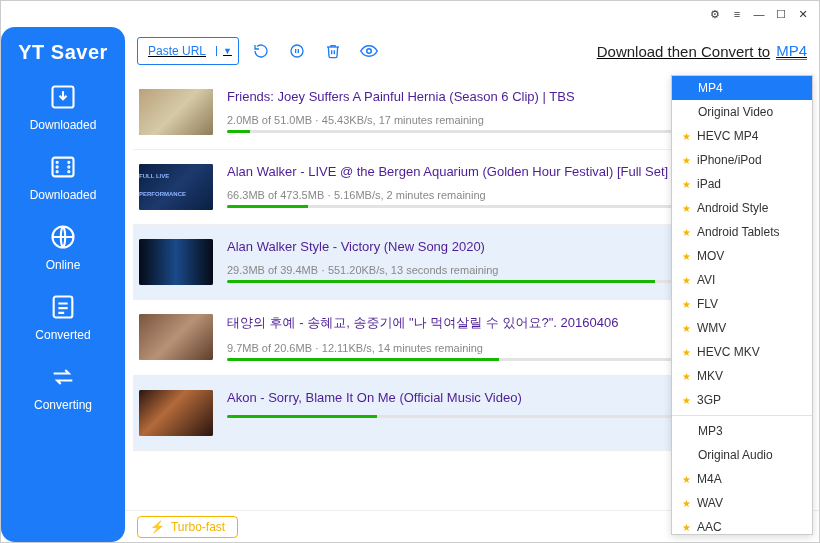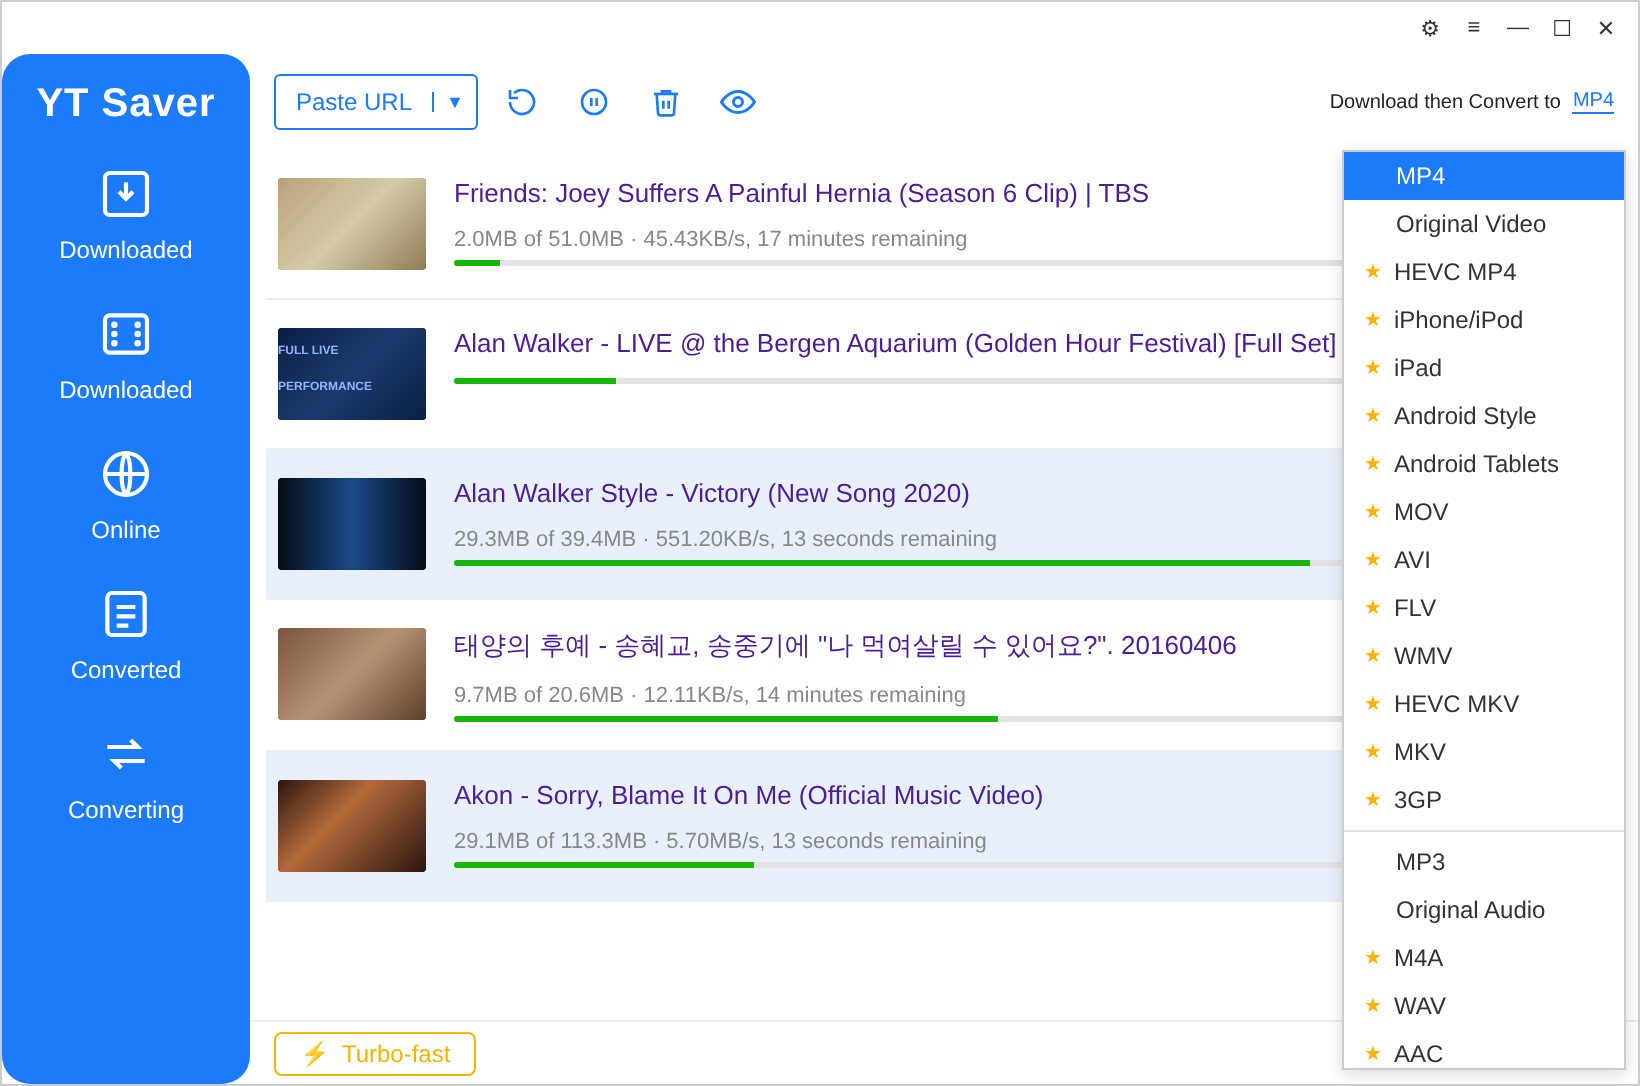--- a/index.html
+++ b/index.html
@@ -8,26 +8,26 @@
   .titlebar { height: 26px; display: flex; justify-content: flex-end; align-items: center; padding: 0 6px; gap: 2px; }
   .winbtn { width: 20px; height: 20px; display:flex;align-items:center;justify-content:center; font-size:11px; color:#333; cursor:pointer; }
   .body { display: flex; flex: 1; min-height:0; }
   .sidebar { width: 124px; background: #1b7bf8; color:#fff; display:flex; flex-direction:column; align-items:center;border-radius:14px; }
   .brand { font-size: 20px; font-weight:700; margin: 14px 0 18px; letter-spacing:0.5px;}
   .nav { display:flex; flex-direction:column; gap:20px; align-items:center;}
   .navitem{ display:flex; flex-direction:column; align-items:center; gap:6px; font-size:12px; cursor:pointer;}
   .navicon{ width:30px; height:30px; display:flex; align-items:center; justify-content:center;}
   .navicon svg{ stroke:#fff; fill:none; }
   .main { flex:1; display:flex; flex-direction:column; min-width:0;}
-  .toolbar{ height:48px; display:flex; align-items:center; padding:0 12px; gap:8px; position:relative;}
+  .toolbar{ height:48px; display:flex; align-items:center; padding:0 12px; gap:8px; position:relative;text-decoration:underline;}
   .paste { display:flex; align-items:center; border:1px solid #1b7bf8; border-radius:3px; height:28px; color:#1b7bf8; font-size:12px; cursor:pointer;}
   .paste span{ padding:0 10px;}
   .paste .drop{ border-left:1px solid #1b7bf8; padding:0 6px; font-size:9px;}
   .tbtn{ width:28px; height:28px; display:flex; align-items:center; justify-content:center; color:#1b7bf8; cursor:pointer; font-size:15px;}
-  .convrow{ margin-left:auto; font-size:10px; display:flex; align-items:center; gap:6px; color:#222;}
+  .convrow{ margin-left:auto; font-size:15px; display:flex; align-items:center; gap:6px; color:#222;}
   .convrow .fmt{ color:#1b7bf8; cursor:pointer; border-bottom:1px solid #1b7bf8; }
   .list{ flex:1; overflow:auto; padding:0 8px;}
   .row{ display:flex; gap:14px; padding:14px 6px; border-bottom:1px solid #eee;}
   .row.sel{ background:#e8f0fb;}
   .thumb{ width:74px; height:46px; background:#445; border-radius:2px; flex-shrink:0; display:flex;align-items:center;justify-content:center; position:relative; overflow:hidden;}
   .thumb .t1{position:absolute;inset:0;background:linear-gradient(135deg,#b9a27c,#d6caa7,#8f7c58);}
   .thumb .t2{position:absolute;inset:0;background:linear-gradient(135deg,#0a1f44,#1d3a6e,#0a1f44);}
   .thumb .t2 span{position:relative;color:#8fb4ff;font-size:6px;font-weight:700;text-align:center;line-height:1.1;}
   .thumb .t3{position:absolute;inset:0;background:linear-gradient(90deg,#050b16,#1a4a8a 50%,#050b16);}
   .thumb .t4{position:absolute;inset:0;background:linear-gradient(135deg,#7a553f,#b89275,#5e3f2c);}
@@ -242,20 +242,21 @@
               </div>
             </div>
           </div>
           <div class="row">
             <div class="thumb">
               <div class="t2"></div>
               <span class="t2"><span>FULL LIVE<br>PERFORMANCE</span></span>
             </div>
             <div class="info">
               <div class="title">Alan Walker - LIVE @ the Bergen Aquarium (Golden Hour Festival) [Full Set]</div>
+              <div class="meta">66.3MB of 473.5MB · 5.16MB/s, 2 minutes remaining</div>
               <div class="bar">
                 <div class="fill" style="width:14%"></div>
               </div>
             </div>
           </div>
           <div class="row sel">
             <div class="thumb">
               <div class="t3"></div>
             </div>
             <div class="info">
@@ -277,21 +278,20 @@
                 <div class="fill" style="width:47%"></div>
               </div>
             </div>
           </div>
           <div class="row sel">
             <div class="thumb">
               <div class="t5"></div>
             </div>
             <div class="info">
               <div class="title">Akon - Sorry, Blame It On Me (Official Music Video)</div>
-              <div class="meta">29.1MB of 113.3MB · 5.70MB/s, 13 seconds remaining</div>
               <div class="bar">
                 <div class="fill" style="width:26%"></div>
               </div>
             </div>
           </div>
         </div>
       <div class="footer">
         <div class="turbo">
           <span>⚡</span>
           <span>Turbo-fast</span>

